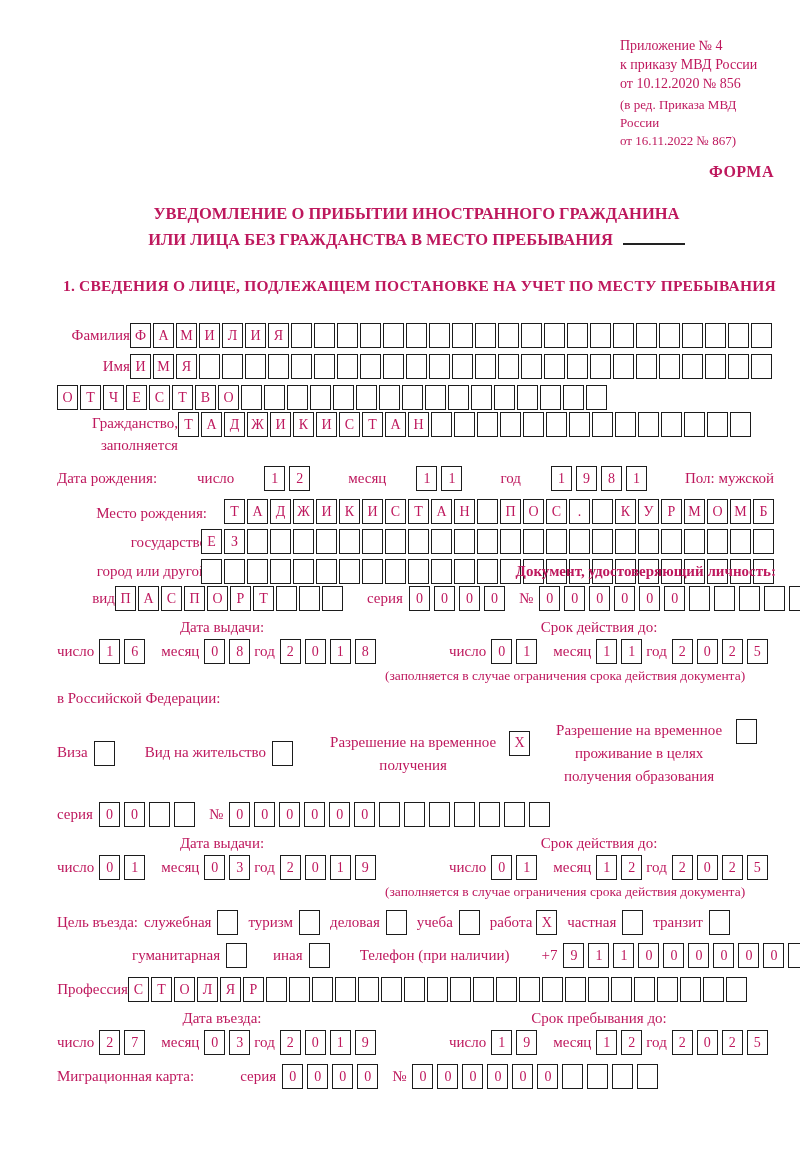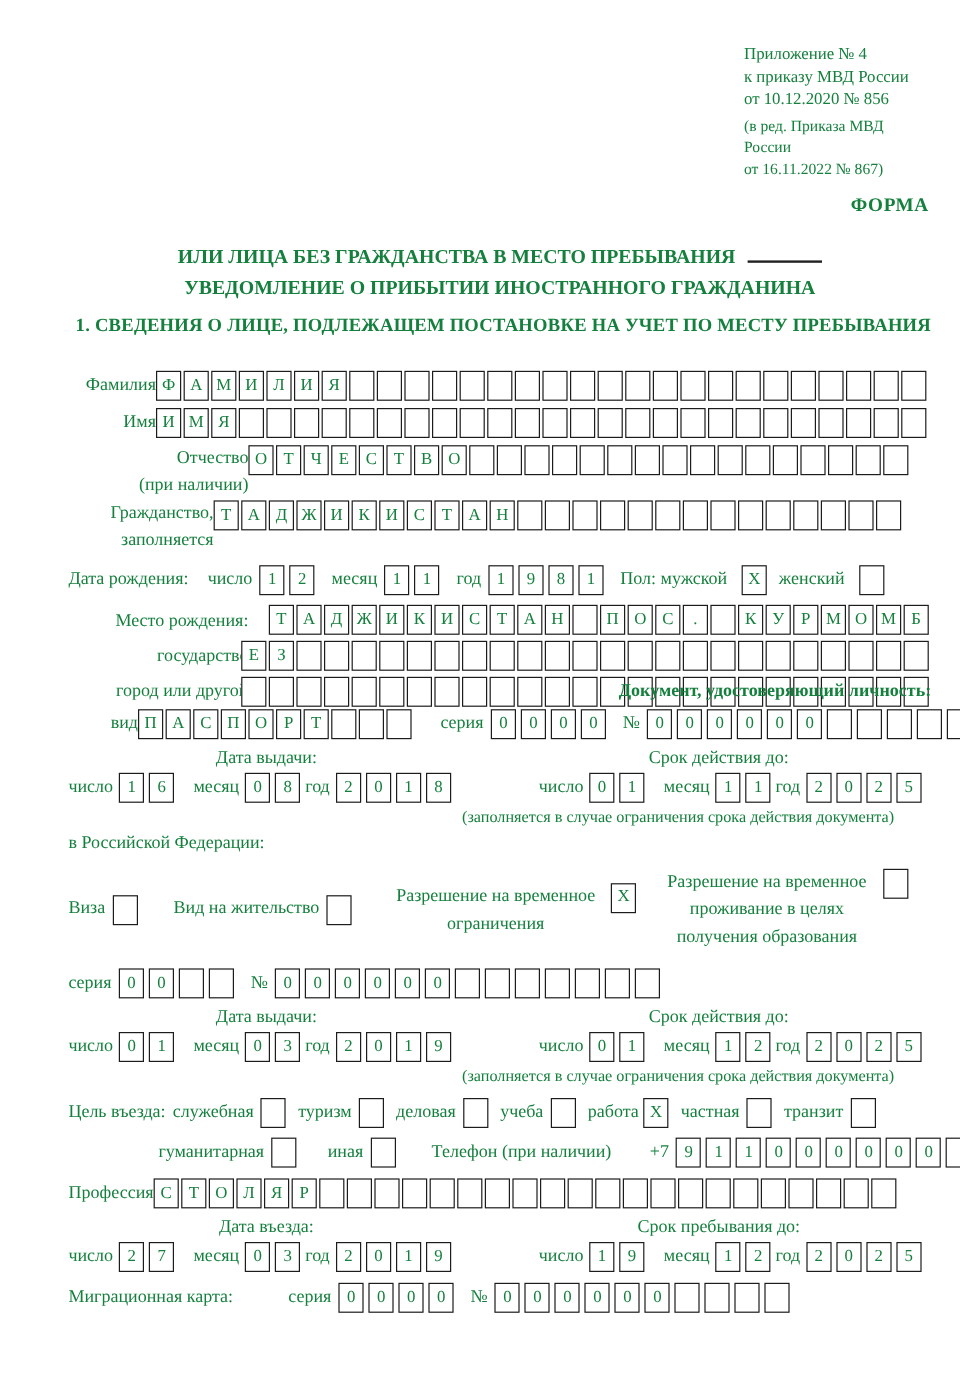--- a/index.html
+++ b/index.html
@@ -1,27 +1,27 @@
 <!DOCTYPE html>
 <html><head>
 <meta charset="utf-8">
 <style>
   html,body{margin:0;padding:0;background:#fff;}
   .page{
     width:800px;height:1163px;box-sizing:border-box;
     padding:36px 24px 10px 57px;
     font-family:"Liberation Serif","DejaVu Serif",serif;
-    color:#15803d;background:#fff;overflow:hidden;position:relative;border-radius:19px;
+    color:#be185d;background:#fff;overflow:hidden;position:relative;border-radius:19px;
   }
   .top-right{margin-left:563px;font-size:14px;line-height:19px;}
   .top-right .edition{font-size:13px;line-height:18px;margin-top:3px;}
   .forma{margin-top:13px;text-align:right;padding-right:2px;font-weight:bold;font-size:16px;letter-spacing:.5px;}
   .title{margin-top:20px;text-align:center;font-weight:bold;font-size:16.5px;line-height:26px;}
   .title-underline{display:inline-block;width:62px;border-bottom:2px solid #222;margin-left:10px;vertical-align:baseline;}
-  .sec-heading{margin-top:10px;margin-left:6px;font-weight:bold;font-size:15.5px;letter-spacing:.2px;}
+  .sec-heading{margin-top:24px;margin-left:6px;font-weight:bold;font-size:15.5px;letter-spacing:.2px;}
 
   .row{display:flex;align-items:flex-start;margin-top:6px;text-align:right;}
   .lbl{font-size:15px;line-height:25px;flex:0 0 auto;}
   .lbl2{font-size:15px;line-height:22px;flex:0 0 auto;}
   .cells{display:inline-flex;flex:0 0 auto;}
   .cell{
     flex:0 0 auto;width:21px;height:25px;box-sizing:border-box;
     border:1.8px solid #1c1c1c;margin-right:2px;background:#fff;
     display:inline-flex;align-items:center;justify-content:center;
     font-size:14px;font-family:"Liberation Serif",serif;
@@ -72,22 +72,22 @@
     <div>от 10.12.2020 № 856</div>
     <div class="edition">
       <div>(в ред. Приказа МВД России</div>
       <div>от 16.11.2022 № 867)</div>
     </div>
   </div>
 
   <div class="forma">ФОРМА</div>
 
   <div class="title">
+    <div>УВЕДОМЛЕНИЕ О ПРИБЫТИИ ИНОСТРАННОГО ГРАЖДАНИНА</div>
     <div><span>ИЛИ ЛИЦА БЕЗ ГРАЖДАНСТВА В МЕСТО ПРЕБЫВАНИЯ</span><span class="title-underline"></span></div>
-    <div>УВЕДОМЛЕНИЕ О ПРИБЫТИИ ИНОСТРАННОГО ГРАЖДАНИНА</div>
   </div>
 
   <div class="sec-heading">1. СВЕДЕНИЯ О ЛИЦЕ, ПОДЛЕЖАЩЕМ ПОСТАНОВКЕ НА УЧЕТ ПО МЕСТУ ПРЕБЫВАНИЯ</div>
 
   <div class="row" style="margin-top:28px;">
     <span class="lbl w-surname">Фамилия</span>
     <span class="cells">
         <span class="cell">Ф</span>
         <span class="cell">А</span>
         <span class="cell">М</span>
@@ -147,24 +147,20 @@
         <span class="cell"></span>
         <span class="cell"></span>
         <span class="cell"></span>
         <span class="cell"></span>
         <span class="cell"></span>
         <span class="cell"></span>
       </span>
   </div>
 
   <div class="row">
-    <span class="lbl2 w-patr">
-      <span>Отчество</span><br>
-      <span>(при наличии)</span>
-    </span>
     <span class="cells">
         <span class="cell">О</span>
         <span class="cell">Т</span>
         <span class="cell">Ч</span>
         <span class="cell">Е</span>
         <span class="cell">С</span>
         <span class="cell">Т</span>
         <span class="cell">В</span>
         <span class="cell">О</span>
         <span class="cell"></span>
@@ -213,21 +209,21 @@
         <span class="cell"></span>
         <span class="cell"></span>
         <span class="cell"></span>
         <span class="cell"></span>
         <span class="cell"></span>
         <span class="cell"></span>
         <span class="cell"></span>
       </span>
   </div>
 
-  <div class="row" style="margin-top:10px;align-items:center;">
+  <div class="row" style="margin-top:10px;align-items:center;gap:24px;">
     <span class="inlbl first">Дата рождения:</span>
     <span class="inlbl">число</span>
     <span class="cells g4">
         <span class="cell">1</span>
         <span class="cell">2</span>
       </span>
     <span class="inlbl">месяц</span>
     <span class="cells g4">
         <span class="cell">1</span>
         <span class="cell">1</span>
@@ -431,21 +427,21 @@
     </span>
     <span class="spacer30"></span>
     <span class="opt">
       <span class="txt">Вид на жительство</span>
       <span class="cell cb"></span>
     </span>
     <span class="spacer30"></span>
     <span class="opt">
       <span class="txt" style="width:180px;">
         <span>Разрешение на временное</span><br>
-        <span>ограничения</span>
+        <span>получения</span>
       </span>
       <span class="cell cb">X</span>
     </span>
     <span class="spacer18"></span>
     <span class="opt">
       <span class="txt" style="width:182px;">
         <span>Разрешение на временное</span><br>
         <span>проживание в целях</span><br>
         <span>получения образования</span>
       </span>

